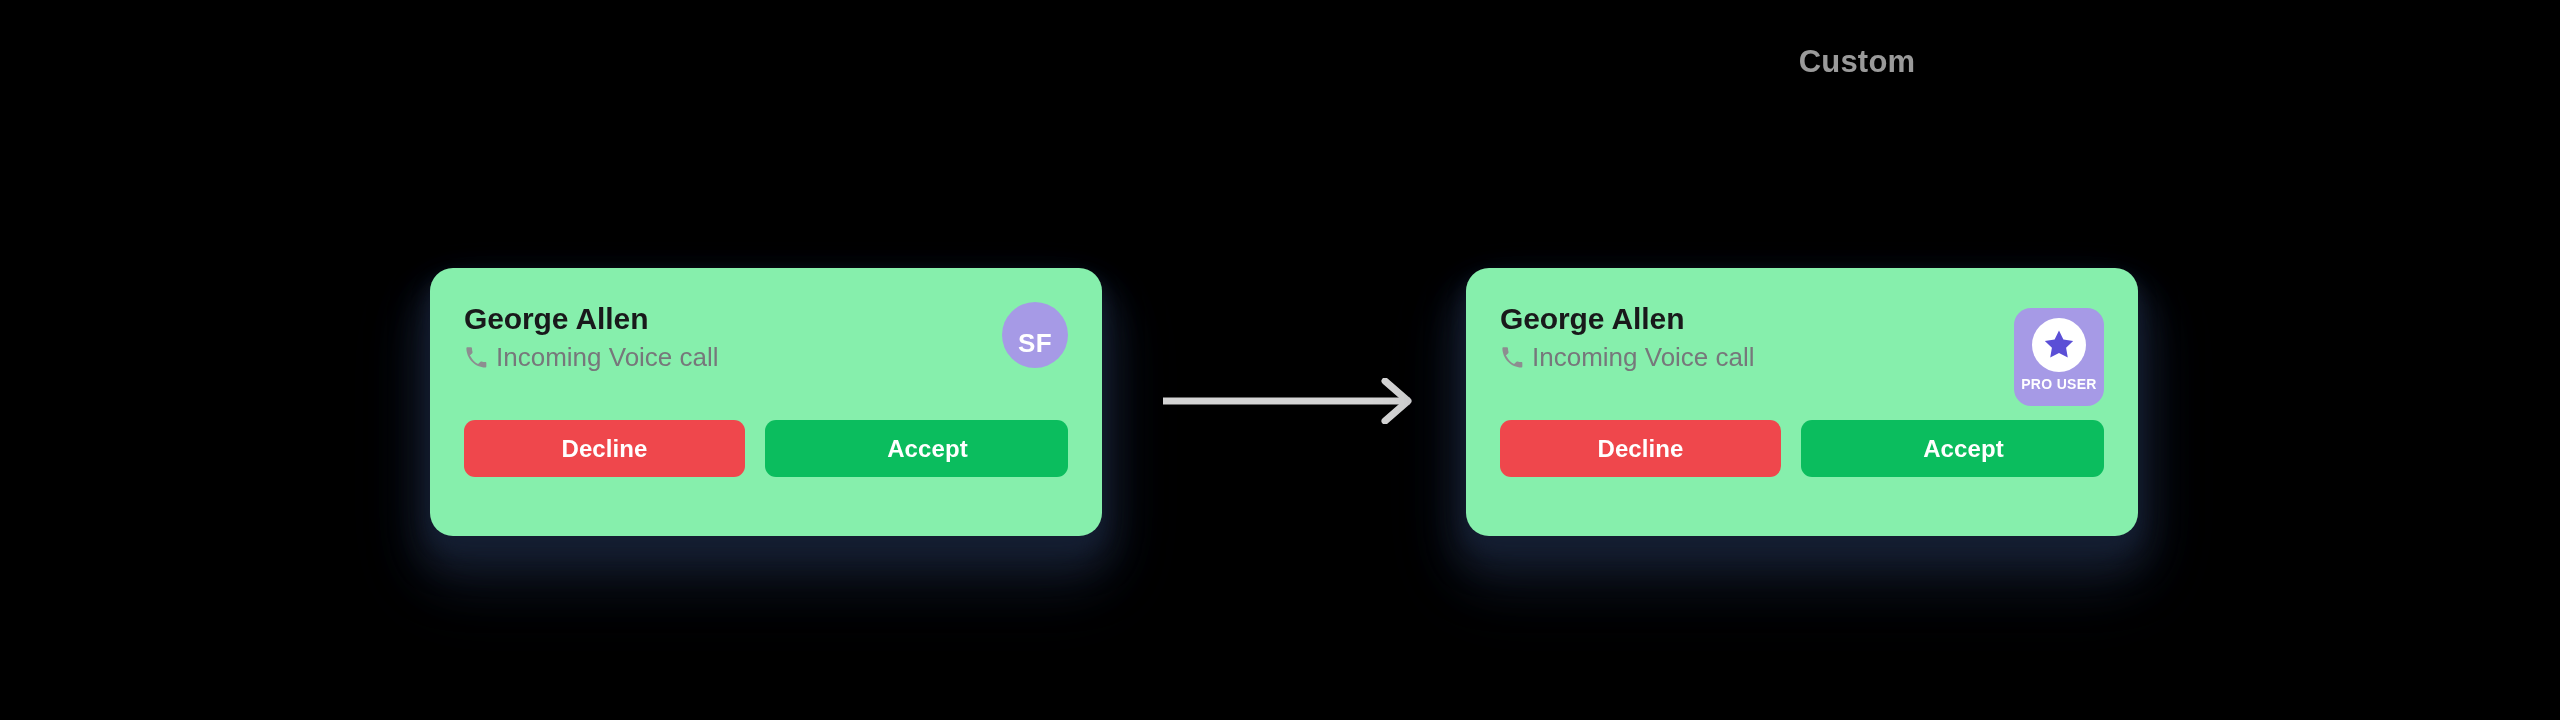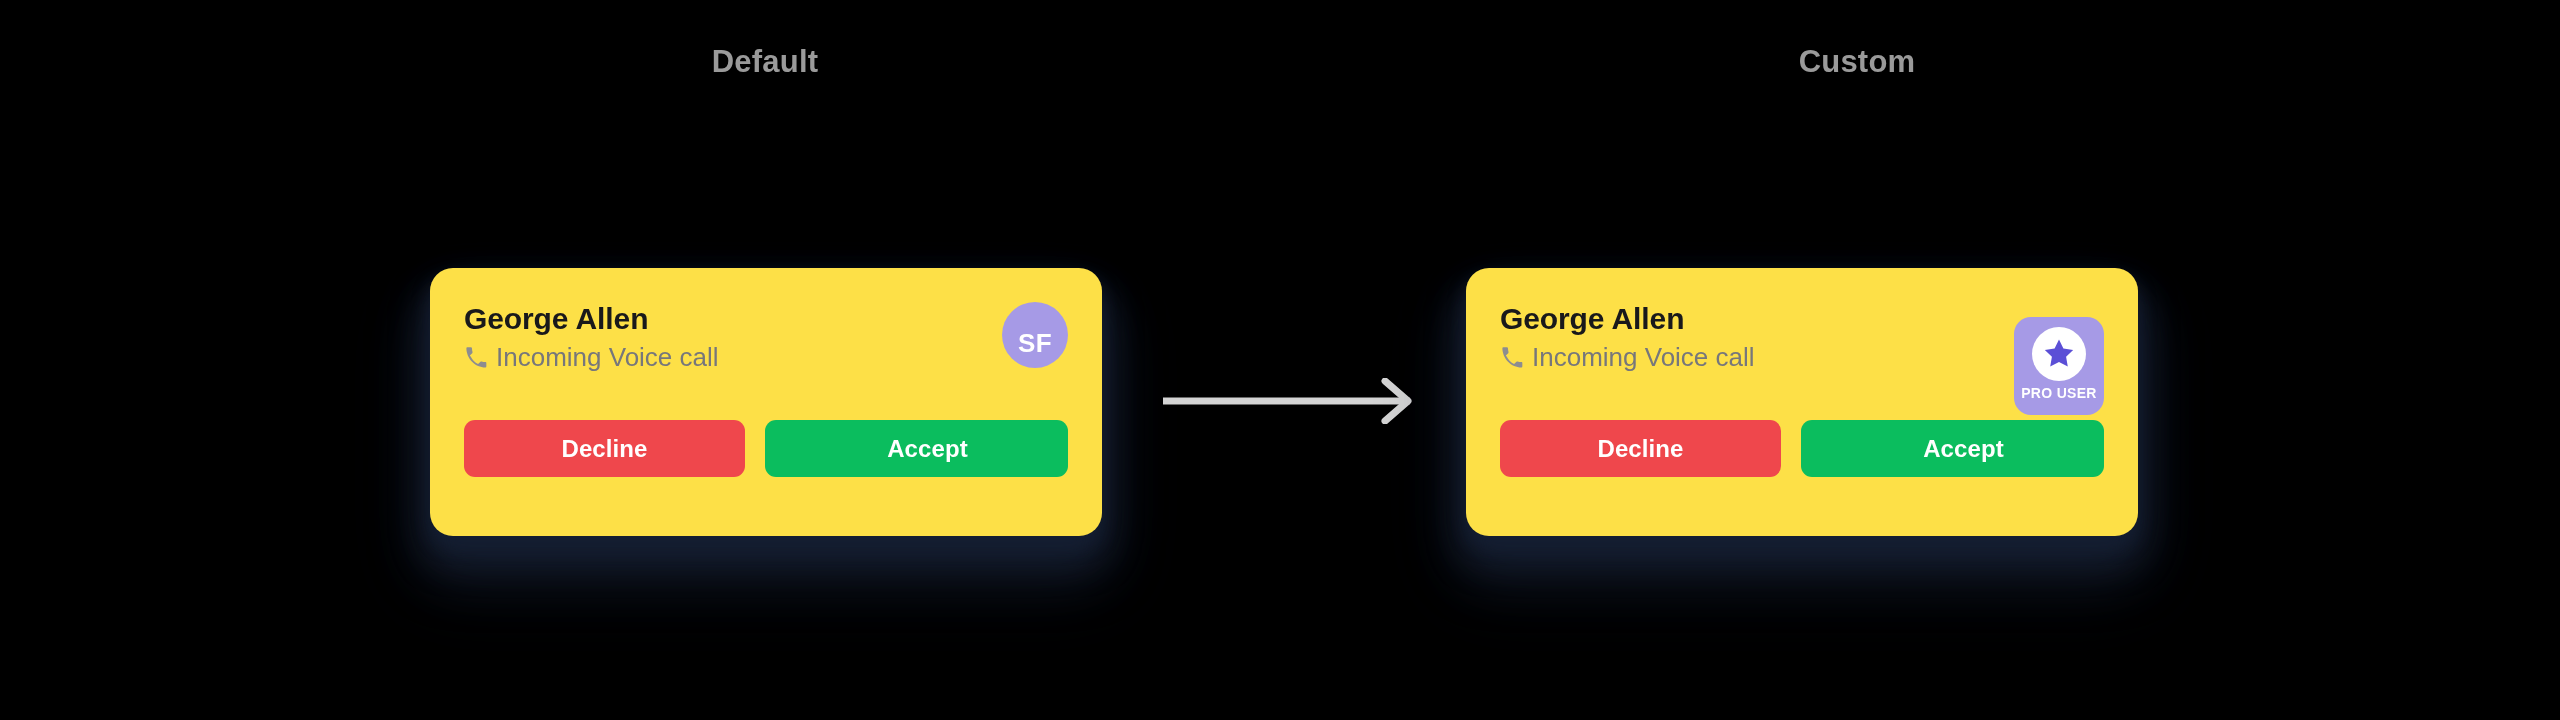--- a/index.html
+++ b/index.html
@@ -35,21 +35,21 @@
   }
   .col-label.left  { left: 505px; }
   .col-label.right { left: 1597px; }
 
   
   .card {
     position: absolute;
     top: 268px;
     width: 672px;
     height: 268px;
-    background: #fde047;
+    background: #86efac;
     border-radius: 23px;
     box-shadow:
       0 10px 18px -2px rgba(20, 30, 50, 0.95),
       0 20px 34px 2px rgba(26, 36, 58, 0.75),
       0 30px 52px 10px rgba(30, 42, 66, 0.45),
       0 40px 70px 22px rgba(34, 46, 72, 0.22);
     padding: 30px 34px 0 34px;
   }
   .card.left  { left: 430px; }
   .card.right { left: 1466px; }
@@ -124,21 +124,21 @@
   .badge-custom {
     width: 90px;
     height: 98px;
     border-radius: 17px;
     background: #a69ae6;
     display: flex;
     flex-direction: column;
     align-items: center;
     justify-content: flex-start;
     padding-top: 10px;
-    margin-top: 19px;
+    margin-top: 10px;
     flex: 0 0 auto;
   }
   .badge-star-disc {
     width: 54px;
     height: 54px;
     border-radius: 50%;
     background: #ffffff;
     display: flex;
     align-items: center;
     justify-content: center;
@@ -187,21 +187,20 @@
     width: 256px;
     height: 46px;
   }
   .arrow svg { display: block; width: 100%; height: 100%; }
 </style>
 </head>
 <body>
 
 <div class="stage">
 
-  <div class="col-label left">Default</div>
 
   <div class="col-label right">Custom</div>
 
   <div class="card left">
 
     <div class="card-top">
 
       <div class="caller-block">
         <div class="caller-name">George Allen</div>
 

